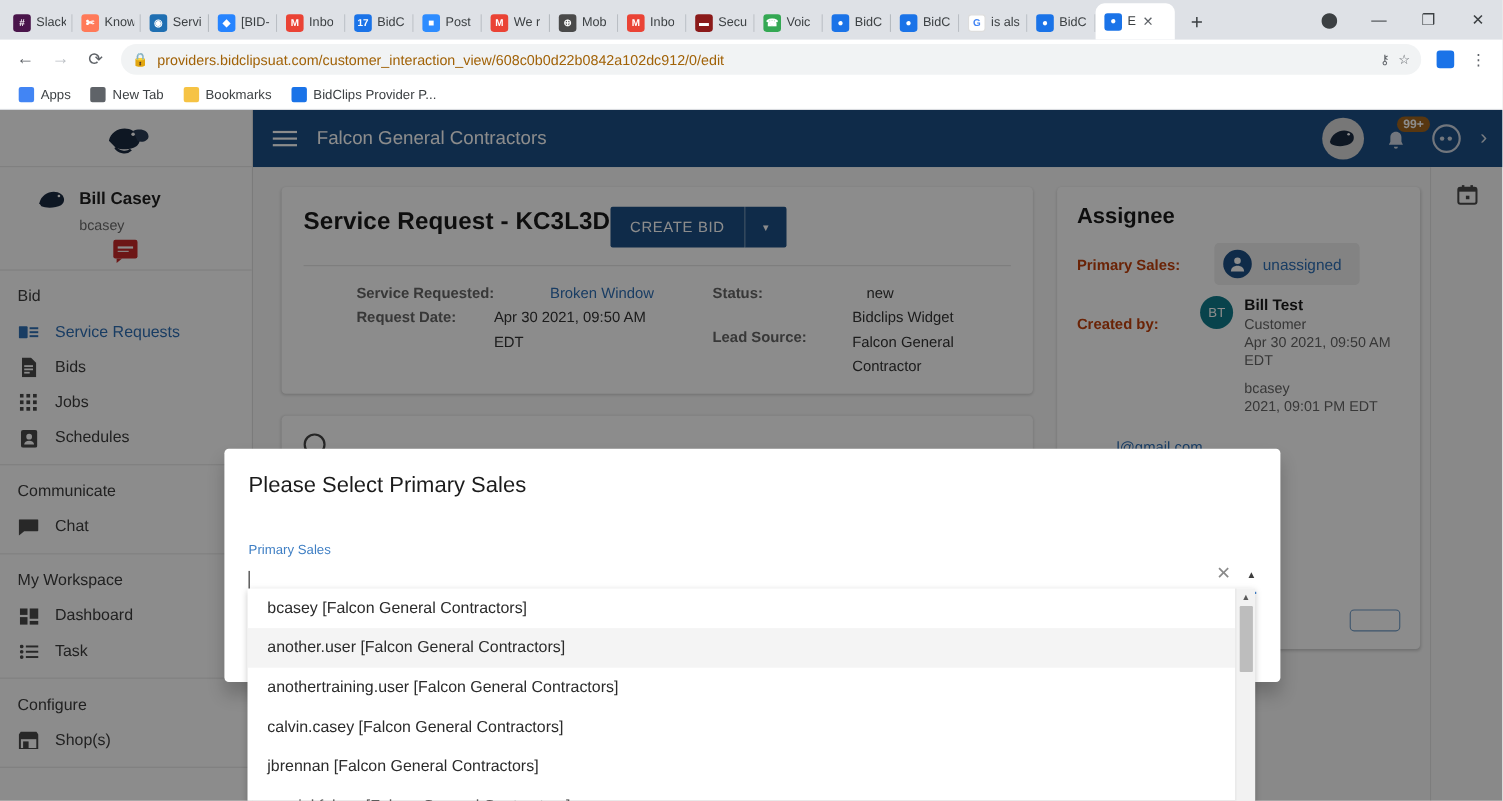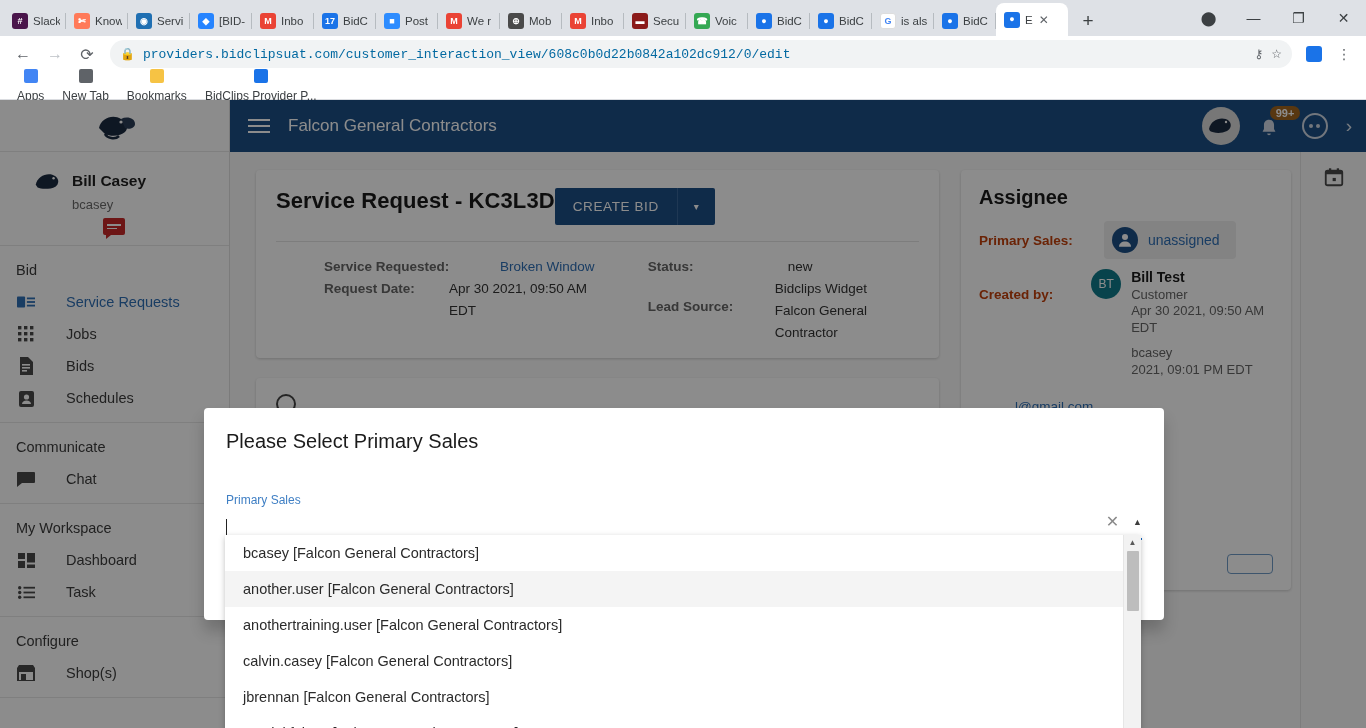--- a/index.html
+++ b/index.html
@@ -67,40 +67,40 @@
     align-items: center; justify-content: center;
     font-size: 16px; color: #5f6368;
   }
   .nav-btn.disabled { color: #bdc1c6; }
   .omnibox {
     flex: 1; height: 28px; background: #f1f3f4;
     border-radius: 14px; display: flex; align-items: center;
     padding: 0 10px; margin: 0 6px; gap: 8px;
   }
   .omni-url {
-    font-size: 13px; color: #0369a1; flex: 1;
-    white-space: nowrap; overflow: hidden; font-family: Liberation Mono, monospace;
+    font-size: 13px; color: #a16207; flex: 1;
+    white-space: nowrap; overflow: hidden;
   }
   .omni-icon { font-size: 12px; color: #5f6368; }
   .tb-icon {
     width: 28px; height: 28px; display: flex;
     align-items: center; justify-content: center;
     font-size: 14px; color: #5f6368;
   }
 
   .bookmarks-bar {
     height: 28px; background: #fff;
     display: flex; align-items: center;
     padding: 0 10px; gap: 4px;
     border-bottom: 1px solid #dadce0;
   }
   .bm-item {
     display: flex; align-items: center; gap: 6px;
     padding: 2px 7px; font-size: 12px; color: #3c4043;
-    border-radius: 4px; white-space: nowrap; flex-direction: column;
+    border-radius: 4px; white-space: nowrap;
   }
   .bm-ico {
     width: 14px; height: 14px; display: flex;
     align-items: center; justify-content: center;
     font-size: 10px; border-radius: 2px;
   }
 
   
   .app {
     position: relative;
@@ -136,21 +136,21 @@
   .sb-chat-badge::after {
     content: ""; position: absolute; left: 3px; bottom: -4px;
     border-left: 5px solid #c62828; border-bottom: 4px solid transparent;
   }
   .sb-section {
     font-size: 14.5px; color: #3c3c3c;
     padding: 16px 16px 8px 16px;
   }
   .sb-group { border-bottom: 1px solid #e8e8e8; padding-bottom: 8px; }
   .sb-item {
-    display: flex; align-items: center; gap: 30px;
+    display: flex; align-items: center; gap: 14px;
     padding: 6px 16px; font-size: 14.5px; color: #3c3c3c;
     height: 32px;
   }
   .sb-item.active { color: #2f6fb5; }
   .sb-ico {
     width: 20px; height: 18px; flex: 0 0 20px;
     display: flex; align-items: center; justify-content: center;
     color: #4a4a4a;
   }
   .sb-item.active .sb-ico { color: #2f6fb5; }
@@ -491,20 +491,31 @@
           <div class="sb-item active">
             <span class="sb-ico">
               <svg width="18" height="14" viewBox="0 0 20 14">
                 <rect x="0" y="1" width="9" height="12" rx="1" fill="currentColor"></rect>
                 <rect x="11" y="2" width="9" height="2" fill="currentColor"></rect>
                 <rect x="11" y="6" width="9" height="2" fill="currentColor"></rect>
                 <rect x="11" y="10" width="9" height="2" fill="currentColor"></rect>
               </svg>
             </span>
             <span>Service Requests</span>
+          </div>
+          <div class="sb-item">
+            <span class="sb-ico">
+              <svg width="14" height="18" viewBox="0 0 14 18">
+                <path d="M1 0h8l5 5v13H1z" fill="currentColor"></path>
+                <rect x="3" y="7" width="8" height="1.6" fill="#fff"></rect>
+                <rect x="3" y="10" width="8" height="1.6" fill="#fff"></rect>
+                <rect x="3" y="13" width="5" height="1.6" fill="#fff"></rect>
+              </svg>
+            </span>
+            <span>Bids</span>
           </div>
           <div class="sb-item">
             <span class="sb-ico">
               <svg width="16" height="16" viewBox="0 0 16 16">
                 <g fill="currentColor">
                   <rect x="0" y="0" width="3.4" height="3.4"></rect>
                   <rect x="6" y="0" width="3.4" height="3.4"></rect>
                   <rect x="12" y="0" width="3.4" height="3.4"></rect>
                   <rect x="0" y="6" width="3.4" height="3.4"></rect>
                   <rect x="6" y="6" width="3.4" height="3.4"></rect>
@@ -512,31 +523,20 @@
                   <rect x="0" y="12" width="3.4" height="3.4"></rect>
                   <rect x="6" y="12" width="3.4" height="3.4"></rect>
                   <rect x="12" y="12" width="3.4" height="3.4"></rect>
                 </g>
               </svg>
             </span>
             <span>Jobs</span>
           </div>
           <div class="sb-item">
             <span class="sb-ico">
-              <svg width="14" height="18" viewBox="0 0 14 18">
-                <path d="M1 0h8l5 5v13H1z" fill="currentColor"></path>
-                <rect x="3" y="7" width="8" height="1.6" fill="#fff"></rect>
-                <rect x="3" y="10" width="8" height="1.6" fill="#fff"></rect>
-                <rect x="3" y="13" width="5" height="1.6" fill="#fff"></rect>
-              </svg>
-            </span>
-            <span>Bids</span>
-          </div>
-          <div class="sb-item">
-            <span class="sb-ico">
               <svg width="15" height="17" viewBox="0 0 15 17">
                 <rect x="0" y="1" width="15" height="16" rx="2" fill="currentColor"></rect>
                 <circle cx="7.5" cy="7" r="2.6" fill="#fff"></circle>
                 <path d="M3 14c0-2.2 2-3.4 4.5-3.4S12 11.8 12 14z" fill="#fff"></path>
               </svg>
             </span>
             <span>Schedules</span>
           </div>
         </div>
         <div class="sb-group">

